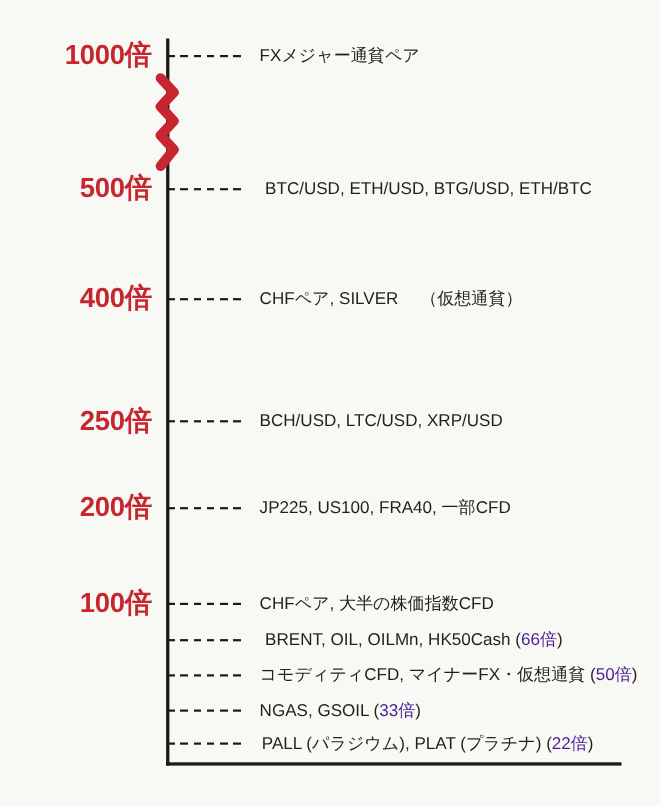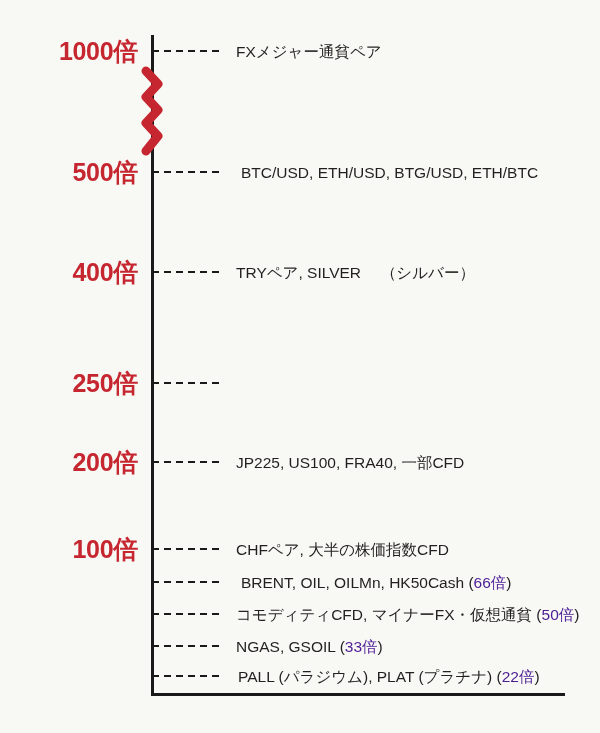--- a/index.html
+++ b/index.html
@@ -118,27 +118,28 @@
         <div class="tick-label">500倍</div>
         <div class="dash"></div>
         <div class="item-text indent1">
           <div>BTC/USD, ETH/USD, BTG/USD, ETH/BTC</div>
         </div>
       </div>
       <div class="row" style="top: 272px;">
         <div class="tick-label">400倍</div>
         <div class="dash"></div>
         <div class="item-text">
-          <div>TRYペア, SILVER 　（シルバー）</div>
+          <div>CHFペア, SILVER 　（仮想通貧）</div>
         </div>
       </div>
       <div class="row" style="top: 383px;">
         <div class="tick-label">250倍</div>
         <div class="dash"></div>
         <div class="item-text">
+          <div>BCH/USD, LTC/USD, XRP/USD</div>
         </div>
       </div>
       <div class="row" style="top: 462px;">
         <div class="tick-label">200倍</div>
         <div class="dash"></div>
         <div class="item-text">
           <div>JP225, US100, FRA40, 一部CFD</div>
         </div>
       </div>
       <div class="row" style="top: 549px;">

